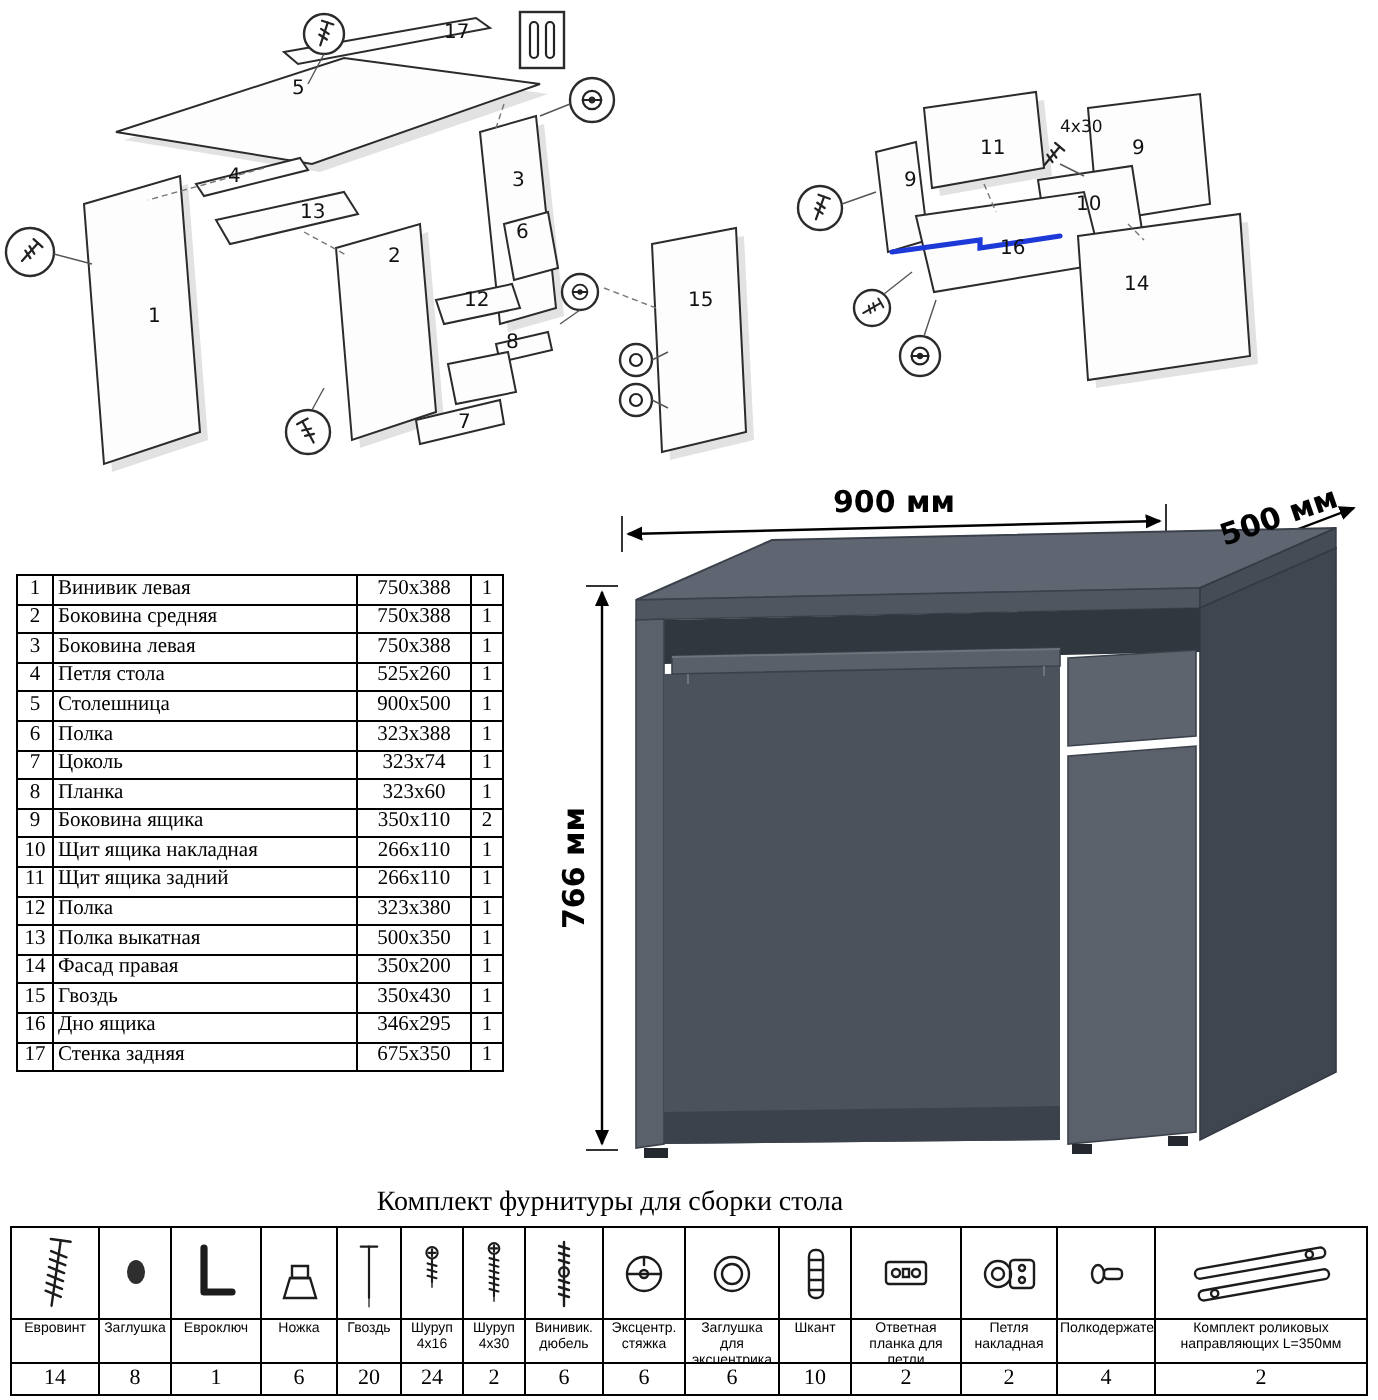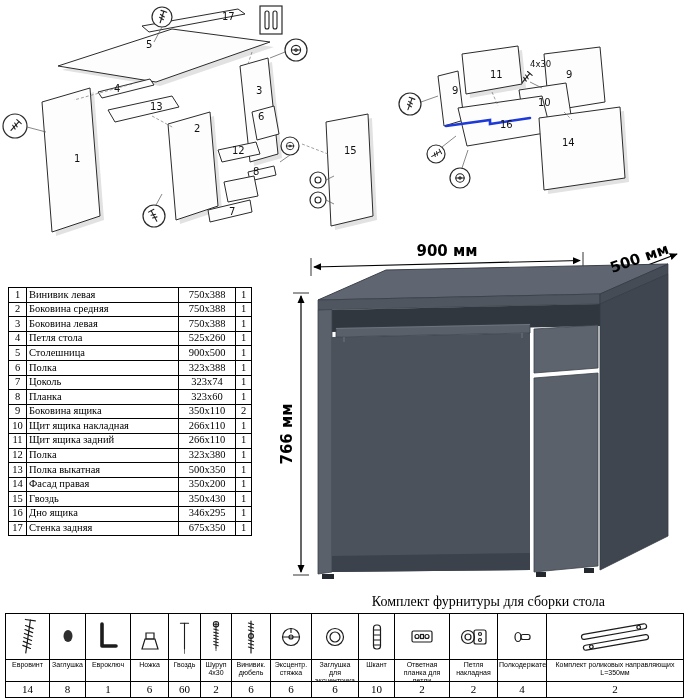--- a/index.html
+++ b/index.html
@@ -27,21 +27,21 @@
   .parts td.c{text-align:center;padding:0;}
 
   
   .render{position:absolute;left:278px;top:212px;width:411px;height:378px;margin-top:24px;}
   .dim{font-family:"DejaVu Sans",sans-serif;font-weight:bold;font-size:15px;
        fill:#000;text-anchor:middle;}
   .dline{stroke:#000;stroke-width:1.2;fill:none;}
   .dtick{stroke:#000;stroke-width:.8;fill:none;}
 
   
-  .hw-title{position:absolute;left:5px;top:594px;width:600px;text-align:right;
+  .hw-title{position:absolute;left:5px;top:594px;width:600px;text-align:center;
             font-size:14px;}
   .hw-table{position:absolute;left:5px;top:613px;width:679px;display:flex;
             border:1px solid #000;box-sizing:border-box;background:#fff;}
   .hw-col{display:flex;flex-direction:column;border-right:1px solid #000;
           box-sizing:border-box;flex:none;}
   .hw-col:last-child{border-right:none;flex:1;}
   .hw-icon{height:45px;display:flex;align-items:center;justify-content:center;}
   .hw-name{height:22px;border-top:1px solid #000;font-family:"Liberation Sans",sans-serif;
            font-size:7px;line-height:1.15;text-align:center;padding:1px 1px 0 1px;
            overflow:hidden;box-sizing:border-box;}
@@ -410,23 +410,36 @@
 
     <div class="hw-col" style="width:32px">
       <div class="hw-icon">
         <svg class="hwsvg" width="34" height="42" viewBox="0 0 34 42">
           <path d="M17,6 v28"></path>
             <path d="M12.5,6 h9"></path>
             <path d="M17,34 v5" stroke-width=".7"></path>
           </svg>
       </div>
       <div class="hw-name">Гвоздь</div>
-      <div class="hw-qty">60</div>
-    </div>
-
+      <div class="hw-qty">20</div>
+    </div>
+
+    <div class="hw-col" style="width:31px">
+      <div class="hw-icon">
+        <svg class="hwsvg" width="34" height="42" viewBox="0 0 34 42">
+          <circle cx="17" cy="9" r="3.2"></circle>
+            <path d="M15,9 h4 M17,7 v4"></path>
+          <path d="M17,12.5 v13"></path>
+            <path d="M14.5,15 l5,1.4 M14.5,18.5 l5,1.4 M14.5,22 l5,1.4"></path>
+          <path d="M17,25.5 l0,3" stroke-width=".8"></path>
+          </svg>
+      </div>
+      <div class="hw-name">Шуруп 4x16</div>
+      <div class="hw-qty">24</div>
+    </div>
 
     <div class="hw-col" style="width:31px">
       <div class="hw-icon">
         <svg class="hwsvg" width="34" height="42" viewBox="0 0 34 42">
           <circle cx="17" cy="6.5" r="3"></circle>
             <path d="M15.2,6.5 h3.6 M17,4.7 v3.6"></path>
           <path d="M17,9.5 v24"></path>
             <path d="M14.5,12 l5,1.4 M14.5,15.5 l5,1.4 M14.5,19 l5,1.4 M14.5,22.5 l5,1.4 M14.5,26 l5,1.4 M14.5,29.5 l5,1.4"></path>
           <path d="M17,33.5 l0,3" stroke-width=".8"></path>
           </svg>

